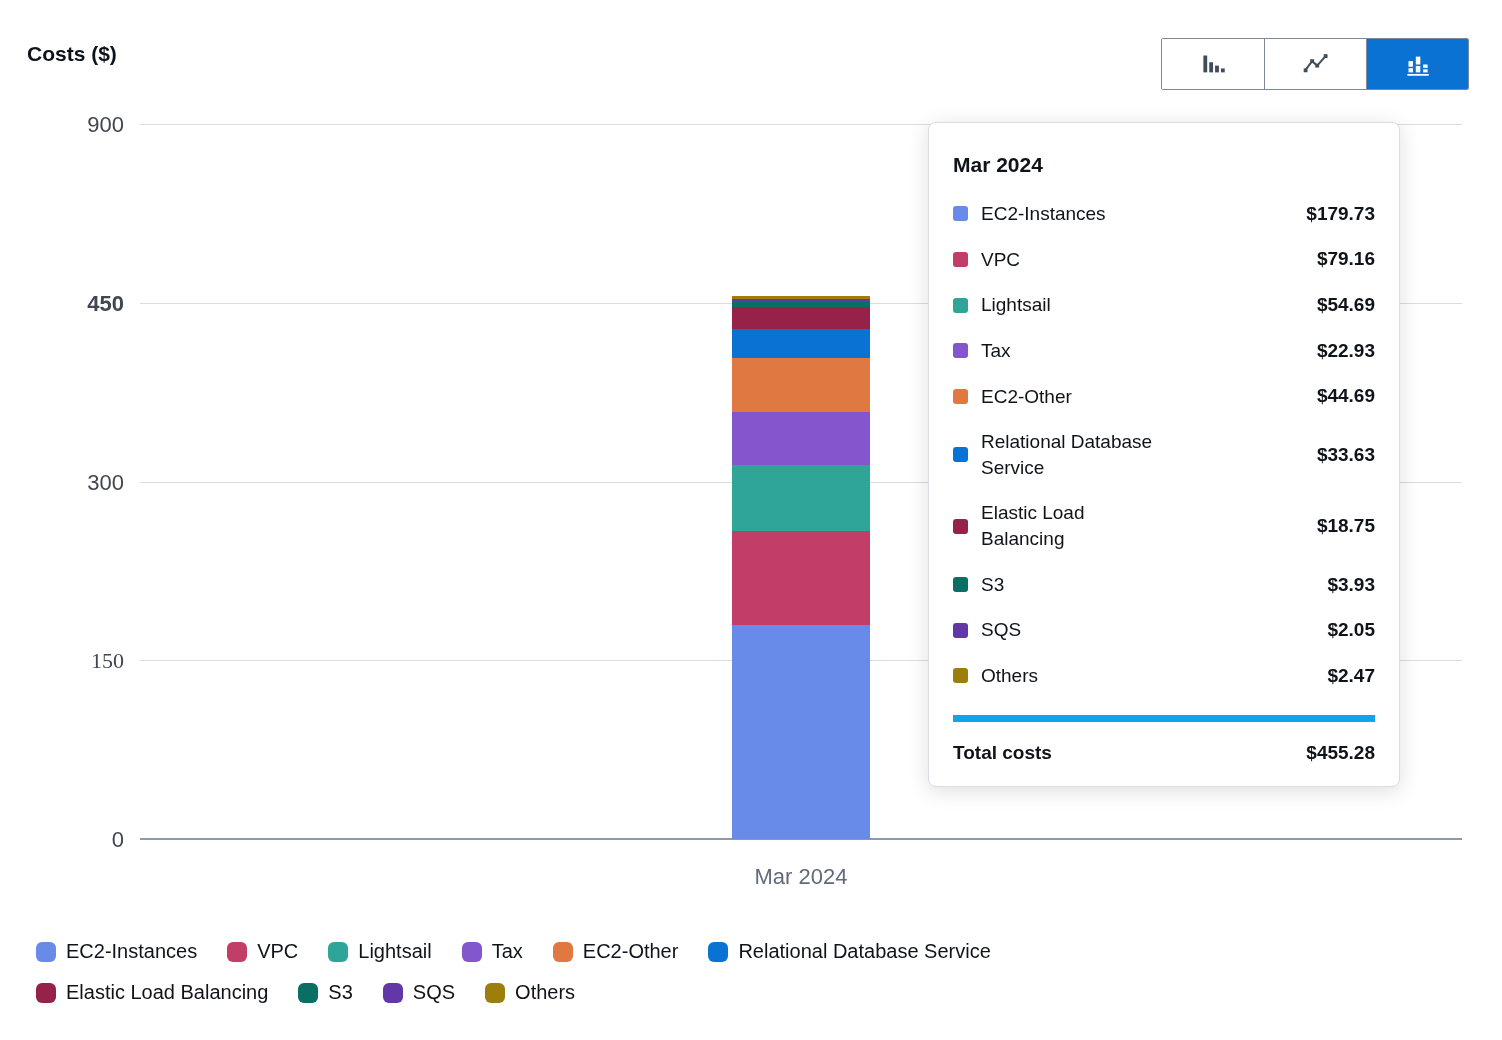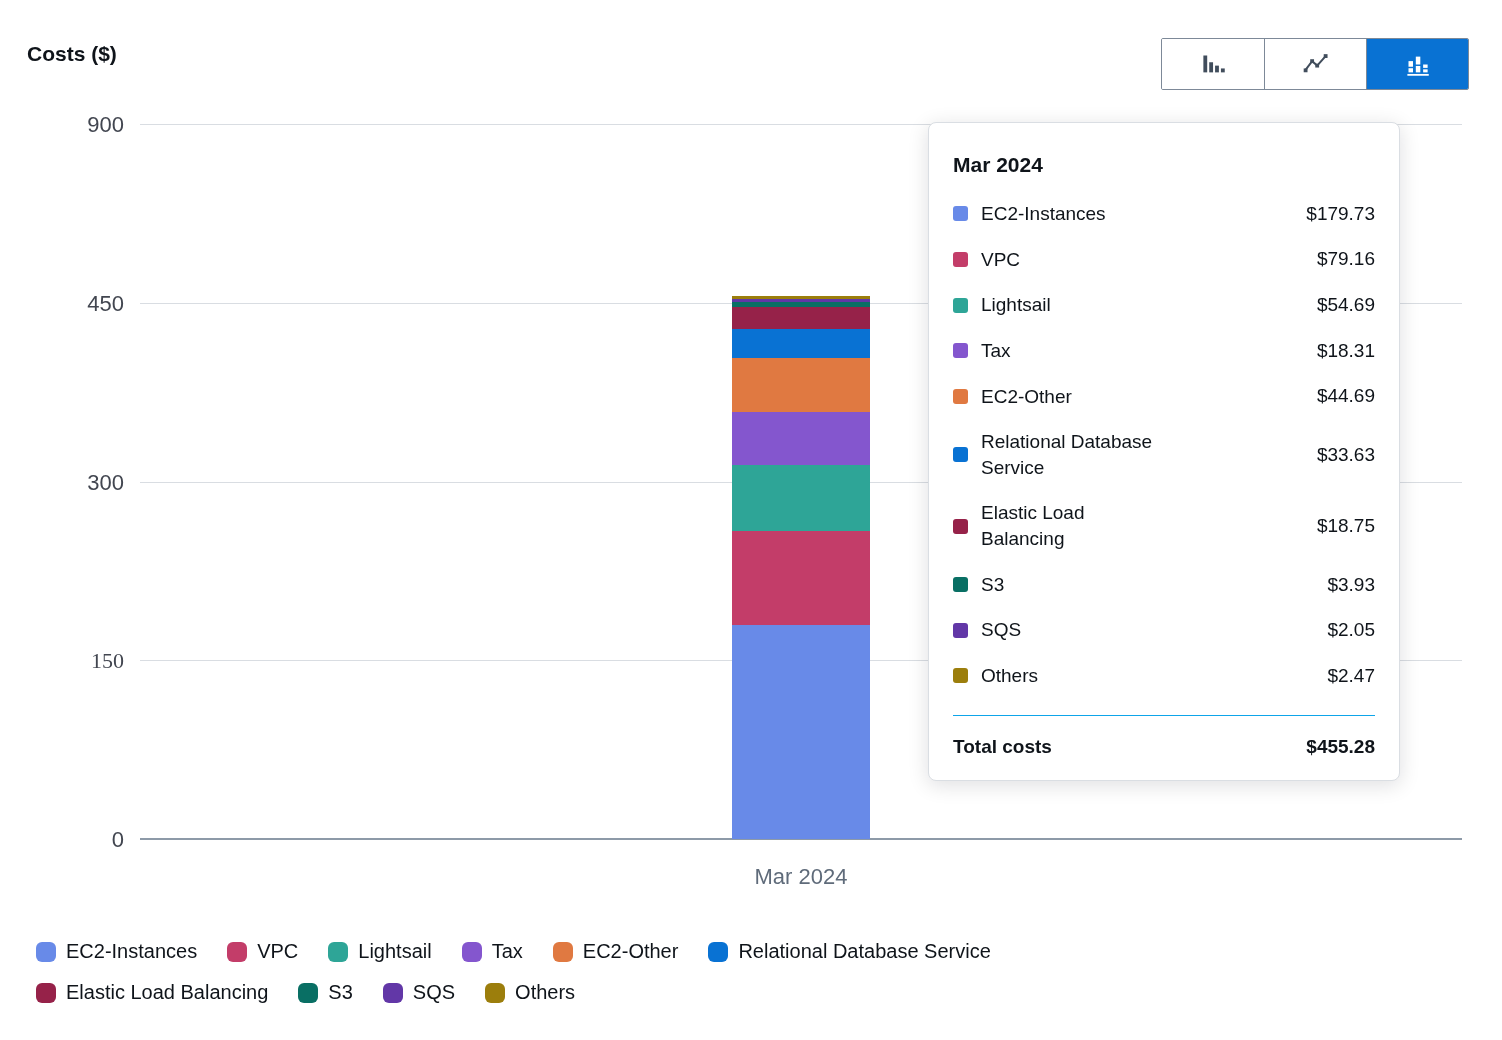--- a/index.html
+++ b/index.html
@@ -113,25 +113,25 @@
   .tt-title { font-size: 21px; font-weight: 700; margin: 6px 0 14px; }
   .tt-row {
     display: flex;
     align-items: center;
     gap: 13px;
     padding: 10px 0;
     font-size: 19px;
   }
   .sw { width: 15px; height: 15px; border-radius: 3px; flex: 0 0 auto; }
   .tt-label { max-width: 185px; line-height: 1.35; }
-  .tt-val { margin-left: auto; }
+  .tt-val { margin-left: auto; font-weight: bold; }
   .tt-total {
     display: flex;
     justify-content: space-between;
-    border-top: 1px solid #0ea5e9;
+    border-top: 7px solid #0ea5e9;
     margin-top: 16px;
     padding-top: 20px;
     font-size: 19px;
     font-weight: 700;
   }
 
   
   .legend { position: absolute; left: 36px; top: 940px; }
   .legend-row { display: flex; align-items: center; gap: 30px; margin-bottom: 18px; }
   .legend-item { display: flex; align-items: center; gap: 10px; font-size: 20px; cursor: pointer; }
@@ -196,21 +196,21 @@
         <div class="seg" style="bottom: 67.2317%; height: 4.115%; background: rgb(9, 114, 211);"></div>
         <div class="seg" style="bottom: 71.3467%; height: 3.125%; background: rgb(150, 34, 73);"></div>
         <div class="seg" style="bottom: 74.4717%; height: 0.655%; background: rgb(9, 111, 100);"></div>
         <div class="seg" style="bottom: 75.1267%; height: 0.341667%; background: rgb(98, 55, 167);"></div>
         <div class="seg" style="bottom: 75.4683%; height: 0.411667%; background: rgb(156, 126, 12);"></div>
       </div>
     <div class="xtick">Mar 2024</div>
   <div class="ytick" style="bottom: 0%;">0</div>
       <div class="ytick" style="bottom: 25%; font-family: Liberation Serif, serif;">150</div>
       <div class="ytick" style="bottom: 50%;">300</div>
-      <div class="ytick" style="bottom: 75%;">450</div>
+      <div class="ytick" style="bottom: 75%; font-weight: bold;">450</div>
       <div class="ytick" style="bottom: 100%;">900</div>
     </div>
 
   <div class="tooltip">
     <div class="tt-title">Mar 2024</div>
     <div>
         <div class="tt-row">
           <span class="sw" style="background: rgb(104, 138, 232);"></span>
           <span class="tt-label">EC2-Instances</span>
           <span class="tt-val">$179.73</span>
@@ -221,21 +221,21 @@
           <span class="tt-val">$79.16</span>
         </div>
         <div class="tt-row">
           <span class="sw" style="background: rgb(46, 165, 151);"></span>
           <span class="tt-label">Lightsail</span>
           <span class="tt-val">$54.69</span>
         </div>
         <div class="tt-row">
           <span class="sw" style="background: rgb(132, 86, 206);"></span>
           <span class="tt-label">Tax</span>
-          <span class="tt-val">$18.31</span>
+          <span class="tt-val">$22.93</span>
         </div>
         <div class="tt-row">
           <span class="sw" style="background: rgb(224, 121, 65);"></span>
           <span class="tt-label">EC2-Other</span>
           <span class="tt-val">$44.69</span>
         </div>
         <div class="tt-row">
           <span class="sw" style="background: rgb(9, 114, 211);"></span>
           <span class="tt-label">Relational Database Service</span>
           <span class="tt-val">$33.63</span>

